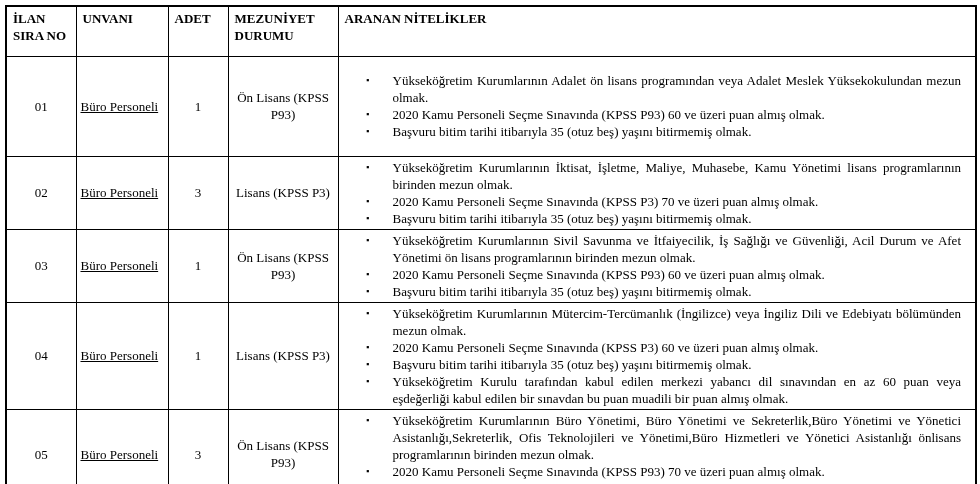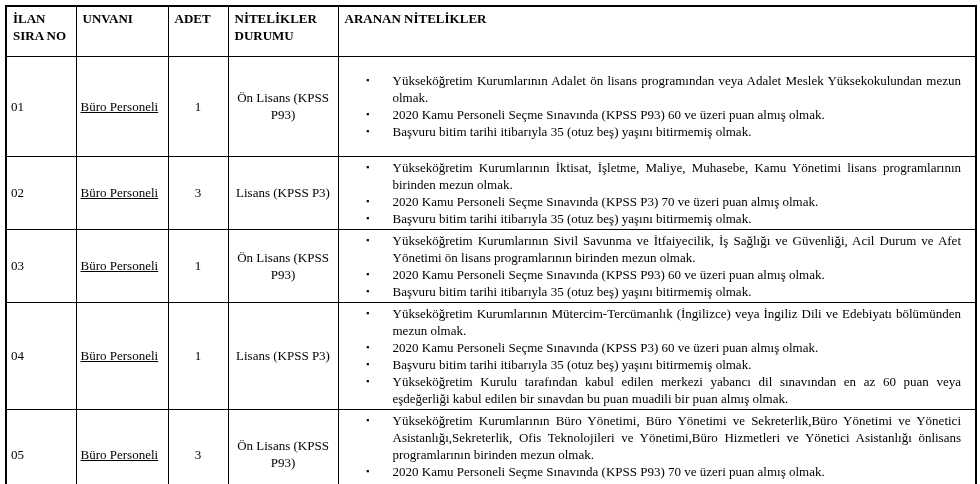--- a/index.html
+++ b/index.html
@@ -46,21 +46,21 @@
   table.jobs td {
     vertical-align: middle;
   }
   tr.hdr   { height: 50px; }
   tr.r-01  { height: 100px; }
   tr.r-02  { height: 67px; }
   tr.r-03  { height: 71px; }
   tr.r-04  { height: 102px; }
   tr.r-05  { height: 85px; }
 
-  td.c-no   { }
+  td.c-no   { text-align: center; }
   td.c-adet { text-align: center; }
   td.c-unvan { padding-left: 6px; text-decoration: underline; }
   td.c-mezun { padding-left: 6px; padding-right: 28px; text-align: center; }
   td.c-req   { padding: 3px 0; }
 
   .req {
     display: flex;
     align-items: flex-start;
   }
   .req .marker {
@@ -86,21 +86,21 @@
         <col class="c2">
         <col class="c3">
         <col class="c4">
         <col class="c5">
     </colgroup>
     <thead>
       <tr class="hdr">
         <th>İLAN SIRA NO</th>
         <th>UNVANI</th>
         <th>ADET</th>
-        <th>NİTELİKLER DURUMU</th>
+        <th>MEZUNİYET DURUMU</th>
         <th>ARANAN NİTELİKLER</th>
       </tr>
     </thead>
     <tbody>
 
       <tr class="r-01">
         <td class="c-no">01</td>
         <td class="c-unvan">Büro Personeli</td>
         <td class="c-adet">1</td>
         <td class="c-mezun">Ön Lisans (KPSS P93)</td>

